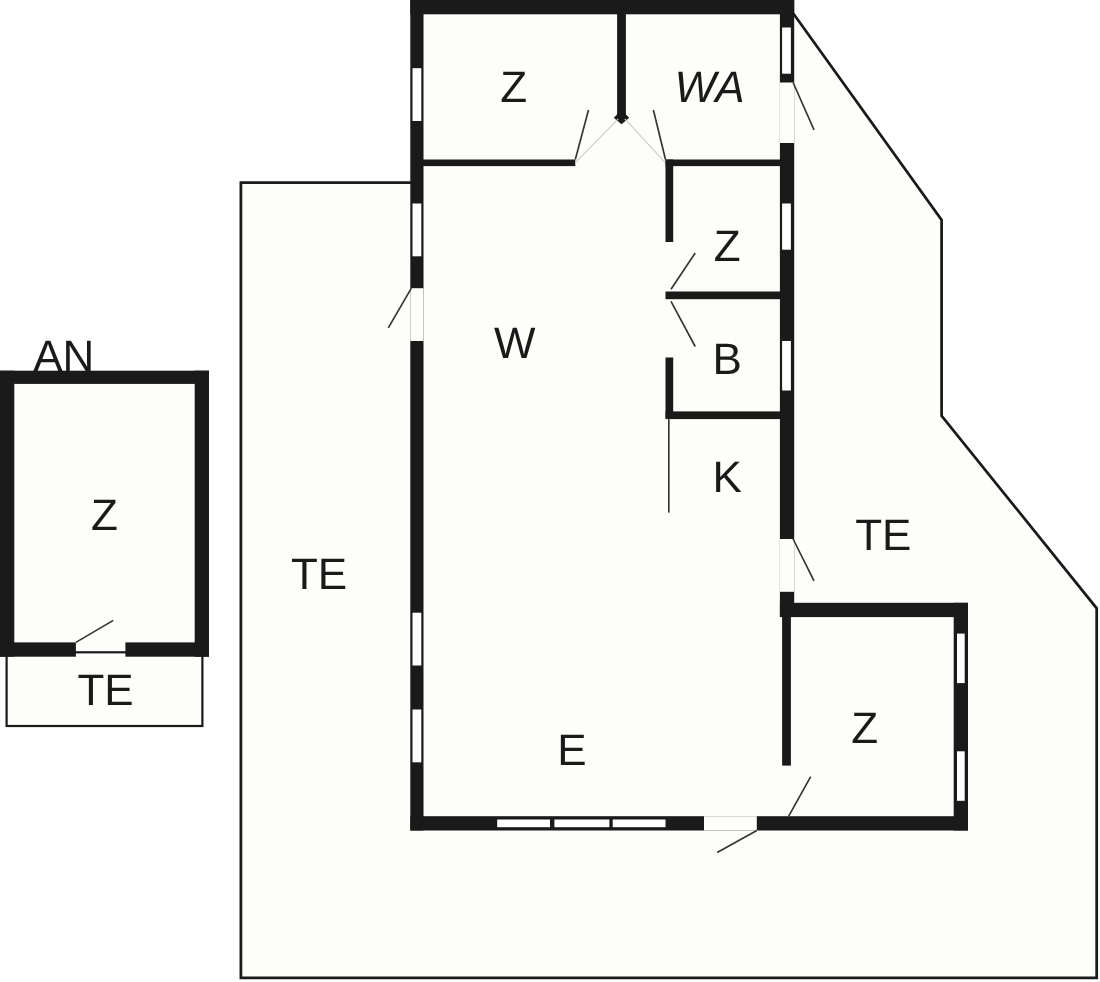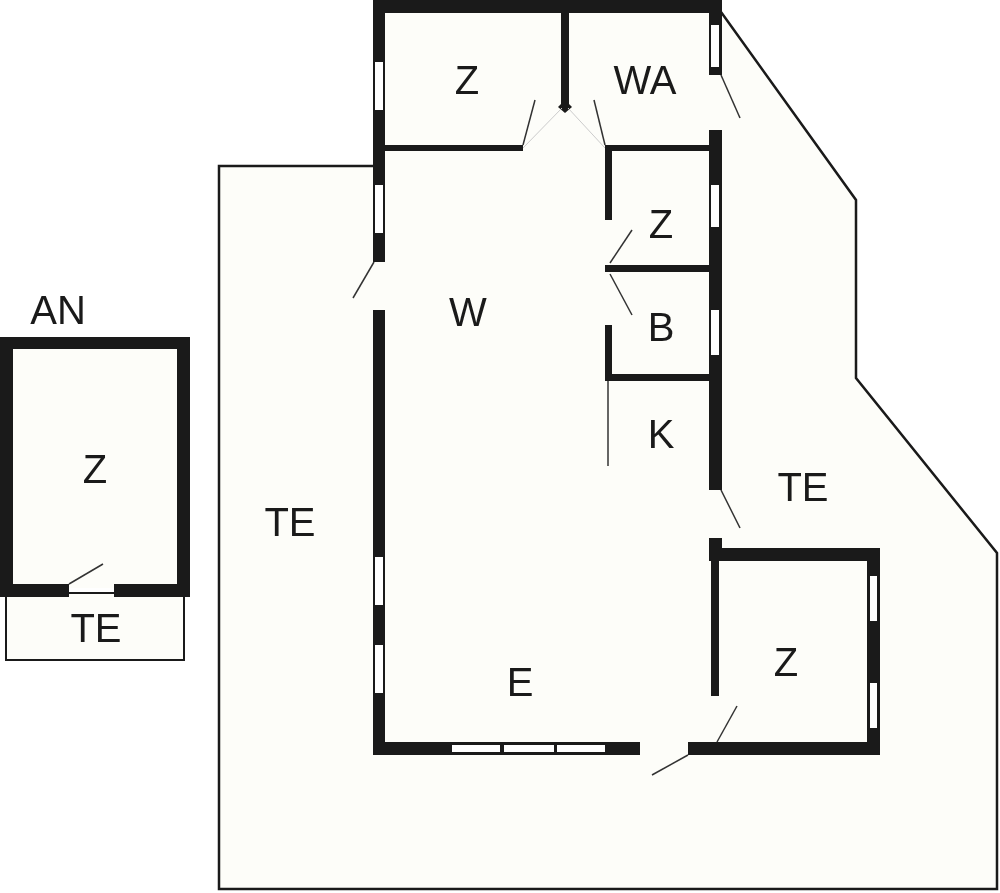--- a/index.html
+++ b/index.html
@@ -71,23 +71,23 @@
     <rect x="6" y="593" width="178" height="67" fill="#fdfdf9" stroke="#1a1a1a" stroke-width="2"></rect>
     <rect x="6" y="343" width="177" height="245" fill="#fdfdf9"></rect>
     <rect x="0" y="337" width="190" height="12" fill="#1a1a1a"></rect>
     <rect x="0" y="337" width="13" height="260" fill="#1a1a1a"></rect>
     <rect x="177" y="337" width="13" height="260" fill="#1a1a1a"></rect>
     <rect x="0" y="584" width="69" height="13" fill="#1a1a1a"></rect>
     <rect x="114" y="584" width="76" height="13" fill="#1a1a1a"></rect>
     <line x1="69" y1="584" x2="103" y2="564" stroke="#333" stroke-width="1.5"></line>
   </svg>
 
-  <div class="lbl" style="left:58px; top:310px;">AN</div>
+  <div class="lbl" style="left:58px; top:324px;">AN</div>
   <div class="lbl" style="left:467px; top:80px;">Z</div>
-  <div class="lbl" style="left:645px; top:80px;">WA</div>
+  <div class="lbl" style="left:645px; top:80px;font-style:italic;">WA</div>
   <div class="lbl" style="left:661px; top:224px;">Z</div>
   <div class="lbl" style="left:468px; top:312px;">W</div>
   <div class="lbl" style="left:661px; top:327px;">B</div>
   <div class="lbl" style="left:661px; top:434px;">K</div>
   <div class="lbl" style="left:803px; top:487px;">TE</div>
   <div class="lbl" style="left:290px; top:522px;">TE</div>
   <div class="lbl" style="left:520px; top:682px;">E</div>
   <div class="lbl" style="left:786px; top:662px;">Z</div>
   <div class="lbl" style="left:95px; top:469px;">Z</div>
   <div class="lbl" style="left:96px; top:628px;">TE</div>

